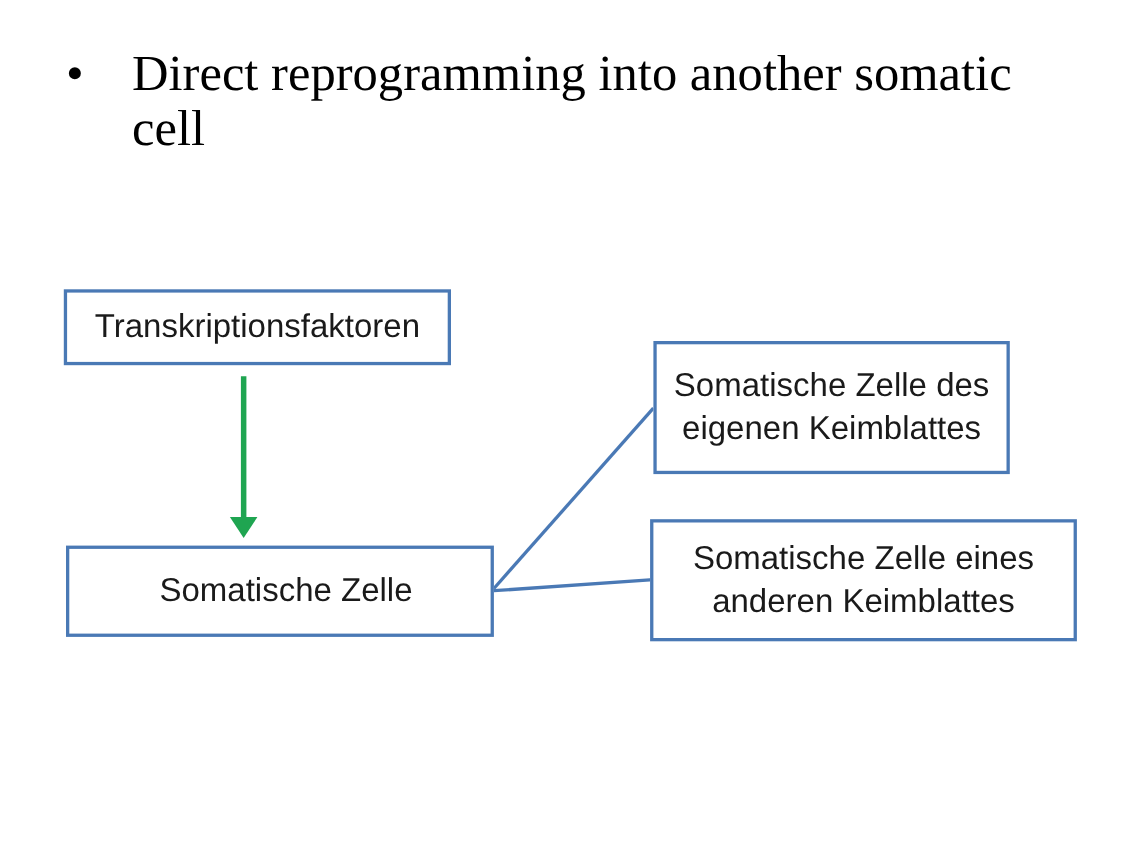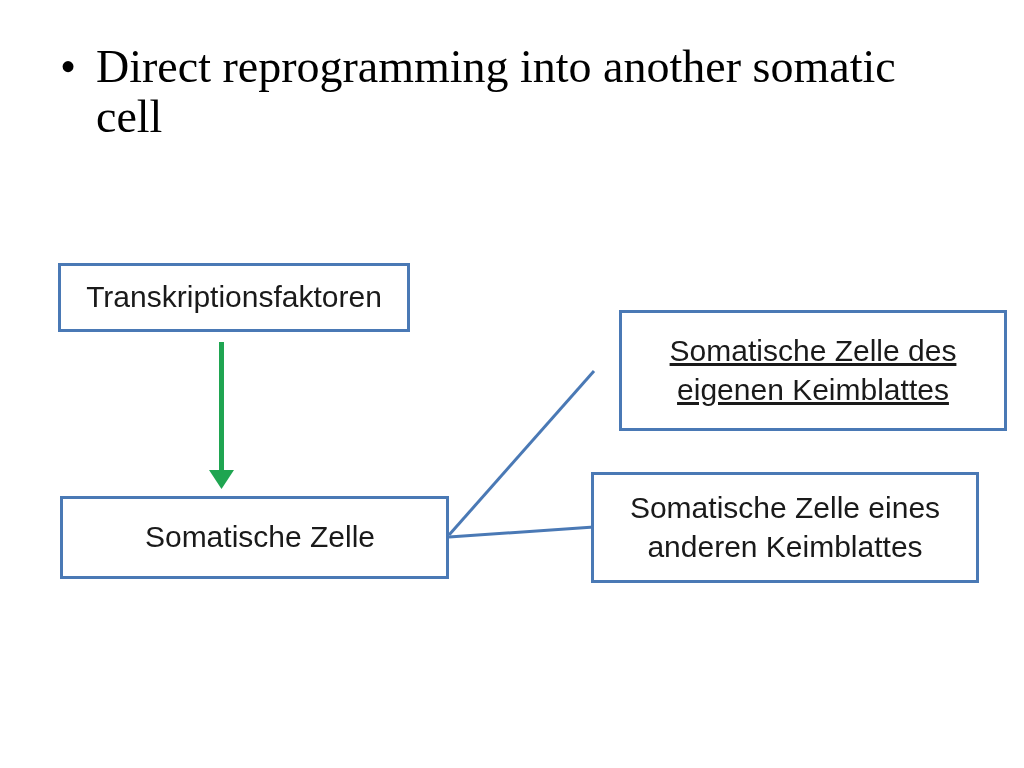--- a/index.html
+++ b/index.html
@@ -37,20 +37,21 @@
     font-size: 46px;
     line-height: 1.08;
     color: var(--title-text);
   }
   .title-text {
     width: 822px;
     font-family: "Liberation Serif", serif;
     font-size: 46px;
     line-height: 1.08;
     color: var(--title-text);
+    margin-left: 24px;
   }
 
   .connector-layer {
     position: absolute;
     left: 0;
     top: 0;
     width: 1024px;
     height: 768px;
     pointer-events: none;
   }
@@ -78,21 +79,21 @@
     align-items: center;
     justify-content: center;
     text-align: center;
     font-size: 30px;
     line-height: 1.28;
     color: var(--box-text);
     padding: 0 9px;
   }
   .box-transkriptionsfaktoren { left: 58px;  top: 263px; width: 352px; height: 69px;  }
   .box-somatische-zelle       { left: 60px;  top: 496px; width: 389px; height: 83px; padding-left: 20px;  }
-  .box-eigenes-keimblatt      { left: 619px; top: 310px; width: 388px; height: 121px; text-decoration: underline; }
+  .box-eigenes-keimblatt      { left: 594px; top: 310px; width: 324px; height: 121px; }
   .box-anderes-keimblatt      { left: 591px; top: 472px; width: 388px; height: 111px; }
 </style>
 </head>
 <body>
 
 <div class="slide">
 
   <div class="title-block">
     <span class="bullet">•</span>
     <div class="title-text">Direct reprogramming into another somatic cell</div>

